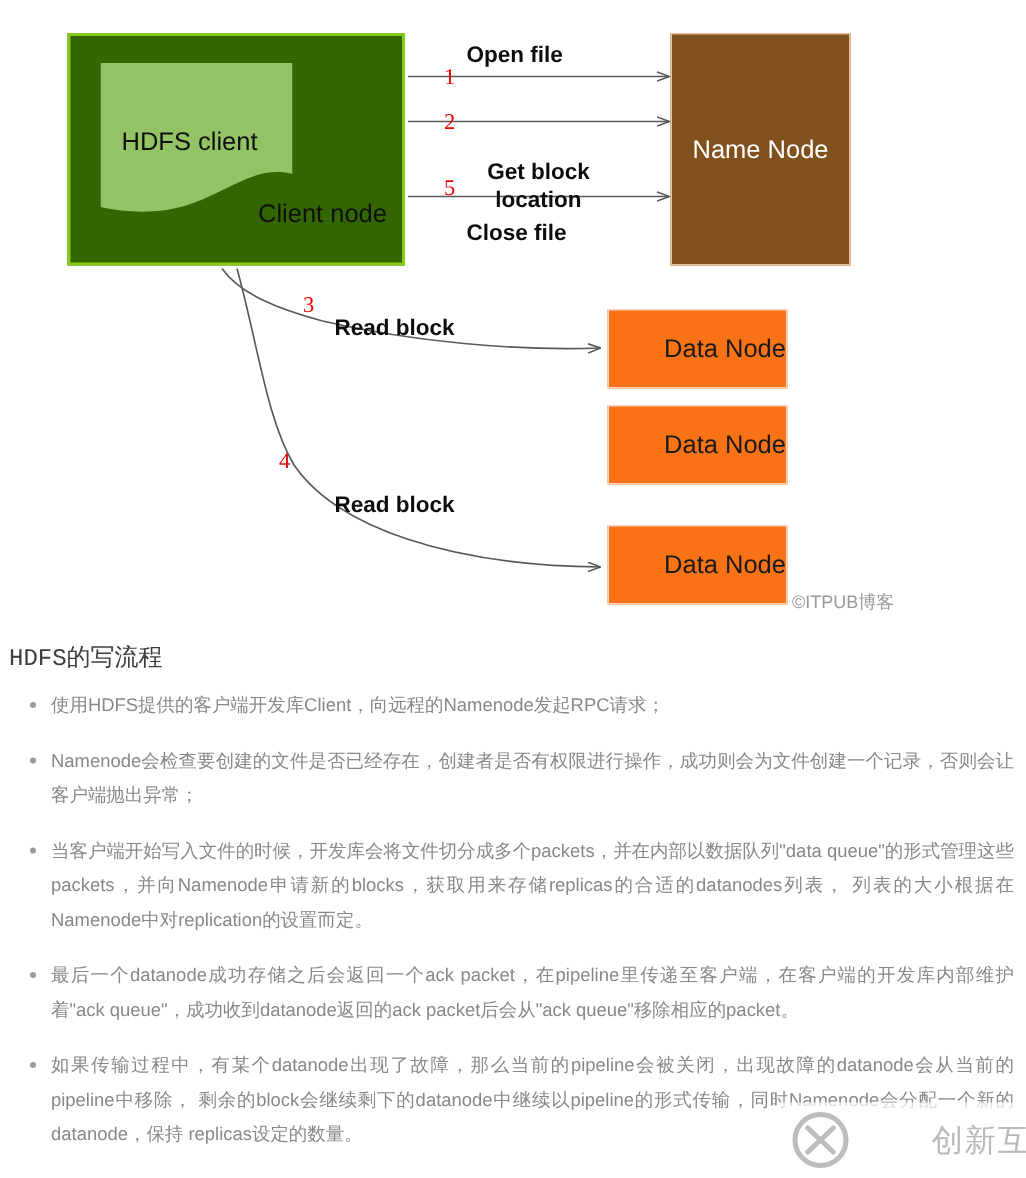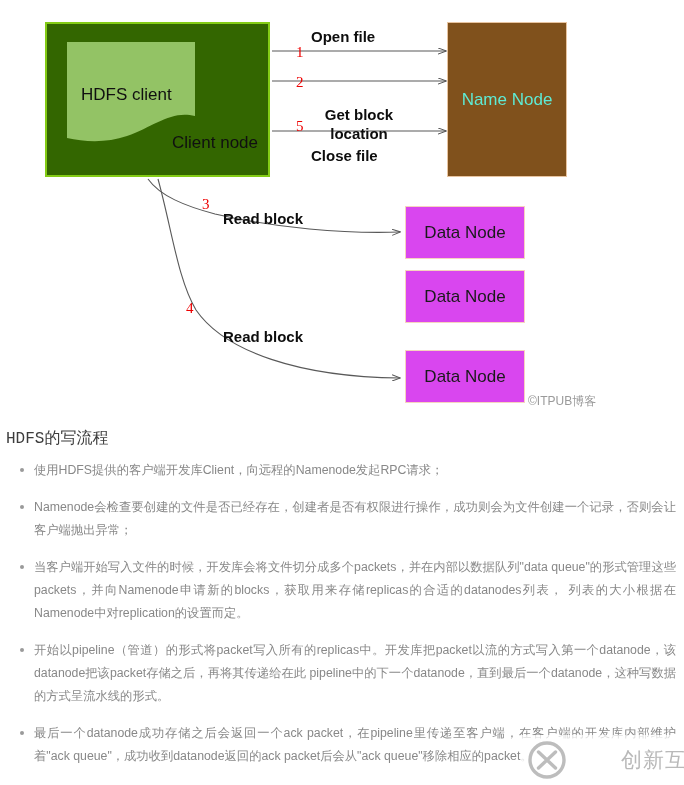--- a/index.html
+++ b/index.html
@@ -73,28 +73,28 @@
   }
 
   
   #name-node {
     left: 447px; top: 22px;
     width: 120px; height: 155px;
     background: #80511c;
     border: 1px solid #e8c4a0;
     justify-content: center;
   }
-  #name-node .node-label { color: #5eead4; }
+  #name-node .node-label { color: #ffffff; }
 
   
   .data-node {
     width: 120px; height: 53px;
-    background: #d946ef;
+    background: #f97316;
     border: 1px solid #f6d3bf;
-    justify-content: center;
+    justify-content: flex-end;
   }
   #data-node-1 { left: 405px; top: 206px; }
   #data-node-2 { left: 405px; top: 270px; }
   #data-node-3 { left: 405px; top: 350px; }
 
   
   .arrow-label {
     position: absolute;
     font-size: 15px;
     font-weight: bold;
@@ -262,21 +262,20 @@
 
   <div id="itpub-watermark">©ITPUB博客</div>
 </div>
 
 <div id="article">
   <h2 id="article-heading">HDFS的写流程</h2>
   <ul id="bullet-list">
     <li class="bullet-item">使用HDFS提供的客户端开发库Client，向远程的Namenode发起RPC请求；</li>
     <li class="bullet-item">Namenode会检查要创建的文件是否已经存在，创建者是否有权限进行操作，成功则会为文件创建一个记录，否则会让客户端抛出异常；</li>
     <li class="bullet-item">当客户端开始写入文件的时候，开发库会将文件切分成多个packets，并在内部以数据队列"data queue"的形式管理这些packets，并向Namenode申请新的blocks，获取用来存储replicas的合适的datanodes列表， 列表的大小根据在Namenode中对replication的设置而定。</li>
-    <li class="bullet-item">开始以pipeline（管道）的形式将packet写入所有的replicas中。开发库把packet以流的方式写入第一个datanode，该datanode把该packet存储之后，再将其传递给在此 pipeline中的下一个datanode，直到最后一个datanode，这种写数据的方式呈流水线的形式。</li>
     <li class="bullet-item">最后一个datanode成功存储之后会返回一个ack packet，在pipeline里传递至客户端，在客户端的开发库内部维护着"ack queue"，成功收到datanode返回的ack packet后会从"ack queue"移除相应的packet。</li>
     <li class="bullet-item">如果传输过程中，有某个datanode出现了故障，那么当前的pipeline会被关闭，出现故障的datanode会从当前的pipeline中移除， 剩余的block会继续剩下的datanode中继续以pipeline的形式传输，同时Namenode会分配一个新的datanode，保持 replicas设定的数量。</li>
   </ul>
 </div>
 
 <div id="brand-watermark">
   <svg id="brand-mark" width="40" height="40" viewBox="0 0 40 40" xmlns="http://www.w3.org/2000/svg">
     <circle cx="20" cy="20" r="17" fill="none" stroke="#bdbdbd" stroke-width="3.4"></circle>
     <path d="M11.5 12 L28.5 28 M28.5 12 L11.5 28" stroke="#bdbdbd" stroke-width="3.4" fill="none" stroke-linecap="round"></path>
     <path d="M20 20 L33 13 L33 27 Z" fill="#ffffff" opacity="0.0"></path>

